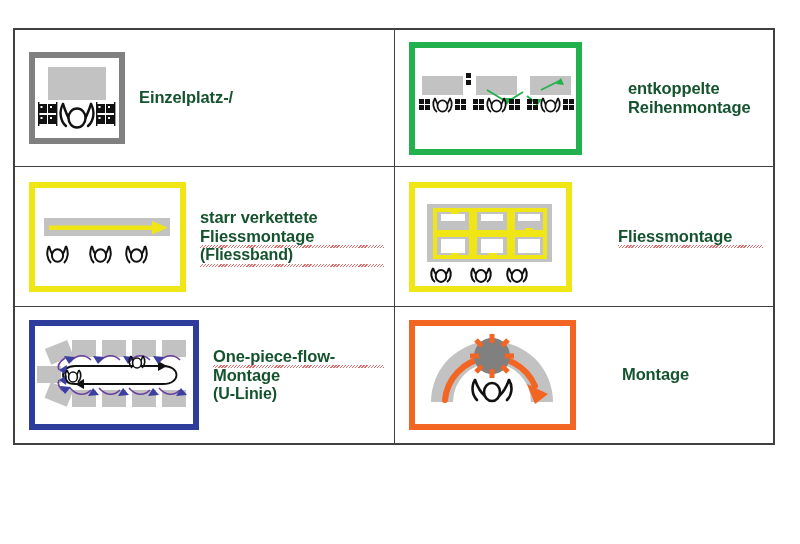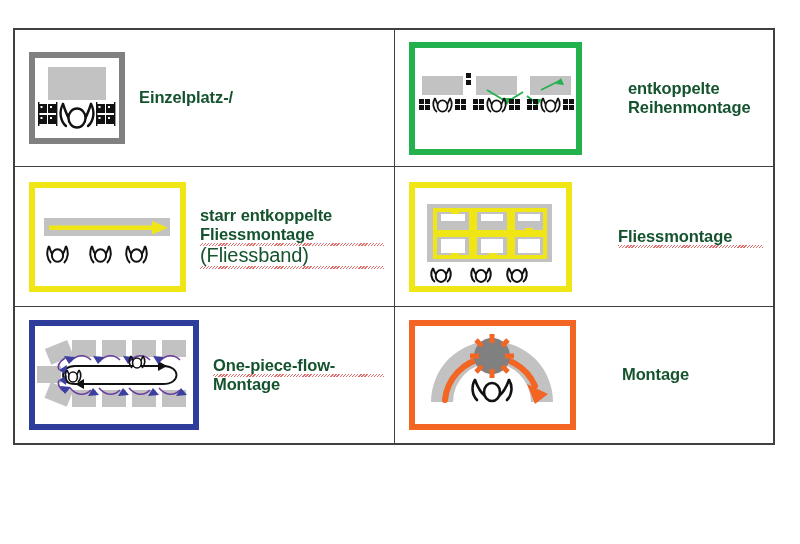--- a/index.html
+++ b/index.html
@@ -61,22 +61,22 @@
     color: #14532d;
     line-height: 1.16;
   }
   .label .ttl {
     font-size: 16.5px;
     font-weight: bold;
     letter-spacing: -0.1px;
     display: block;
   }
   .label .sub {
-    font-size: 20px;
-    font-weight: normal;
+    font-size: 16px;
+    font-weight: bold;
     display: block;
     letter-spacing: -0.1px;
   }
   .sp { position: relative; display: inline-block; }
   .sp::after {
     content: "";
     position: absolute;
     left: 0; right: 0; bottom: -2px;
     height: 3px;
     background-image: repeating-linear-gradient(
@@ -287,21 +287,21 @@
                 <path d="M93 58 C90 64 91 71 95 75"></path>
                 <path d="M110 58 C113 64 112 71 108 75"></path>
               <path d="M93 58 C95 65 97 69 100 71"></path>
                 <path d="M110 58 C108 65 106 69 103 71"></path>
               </g>
             <ellipse cx="101.5" cy="67.5" rx="5.6" ry="6.3" fill="#fff" stroke="#111" stroke-width="2"></ellipse>
           </g>
         </svg>
       </div>
       <div class="label">
-        <span class="ttl">starr entkoppelte</span>
+        <span class="ttl">starr verkettete</span>
         <span class="ttl sp">Fliessmontage</span>
         <span class="sub sp">(Fliessband)</span>
       </div>
     </div>
 
     <div class="cell col-last">
       <div class="icon-box bx4">
         <svg class="svgfill" viewBox="0 0 151 98">
           <rect x="12" y="16" width="125" height="58" fill="#c2c2c2"></rect>
 
@@ -435,20 +435,21 @@
               <path d="M96 30 C98 35 100 38 102 39"></path>
                 <path d="M108 30 C106 35 104 38 102 39"></path>
               </g>
             <ellipse cx="102" cy="37" rx="4.4" ry="5" fill="#fff" stroke="#111" stroke-width="1.6"></ellipse>
           </g>
         </svg>
       </div>
       <div class="label">
         <span class="ttl sp">One-piece-flow-</span>
         <span class="ttl">Montage</span>
+        <span class="sub">(U-Linie)</span>
       </div>
     </div>
 
     <div class="cell row-last col-last">
       <div class="icon-box bx6">
         <svg class="svgfill" viewBox="0 0 155 98">
 
           <path d="M16 76 A61 61 0 0 1 138 76 L116 76 A39 39 0 0 0 38 76 Z" fill="#c2c2c2"></path>
 
           <g>

